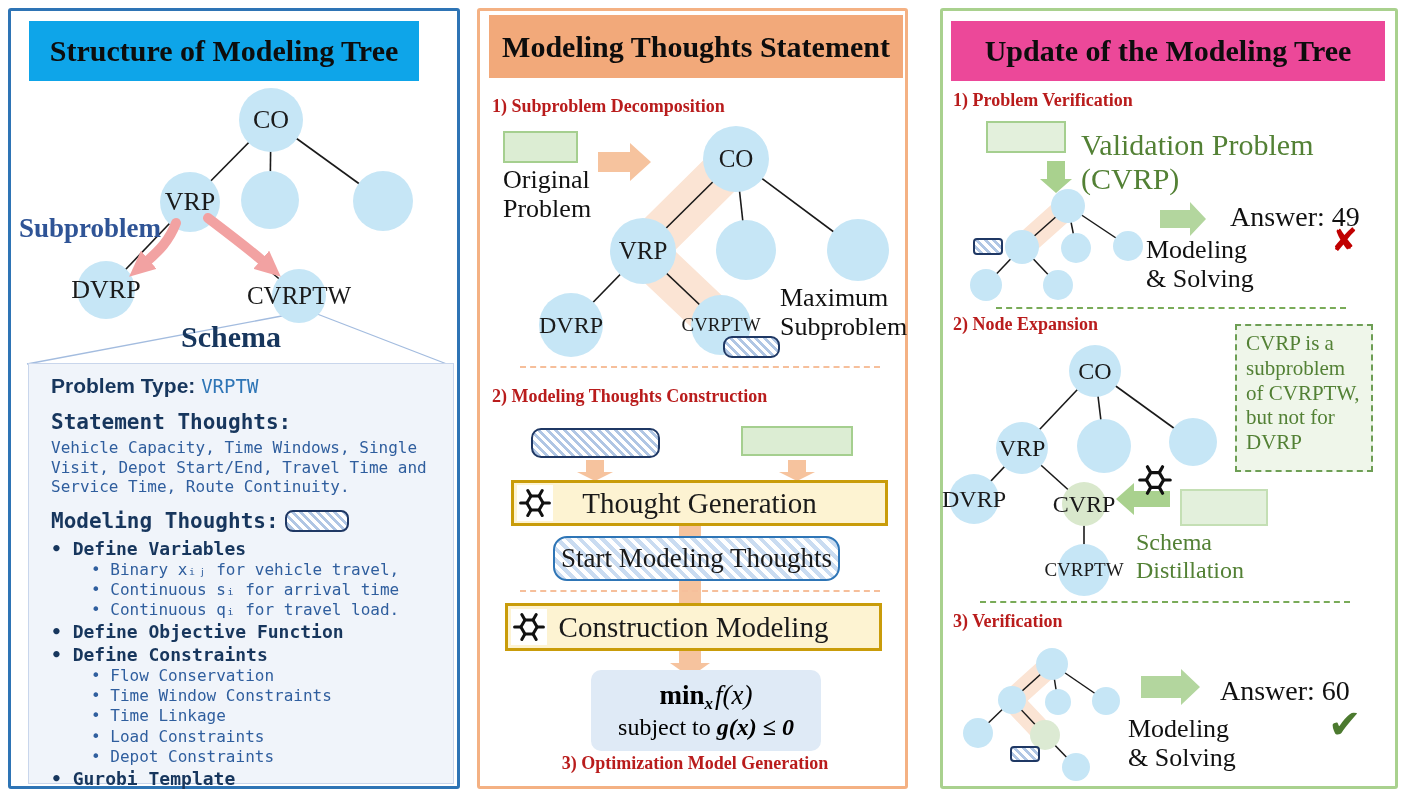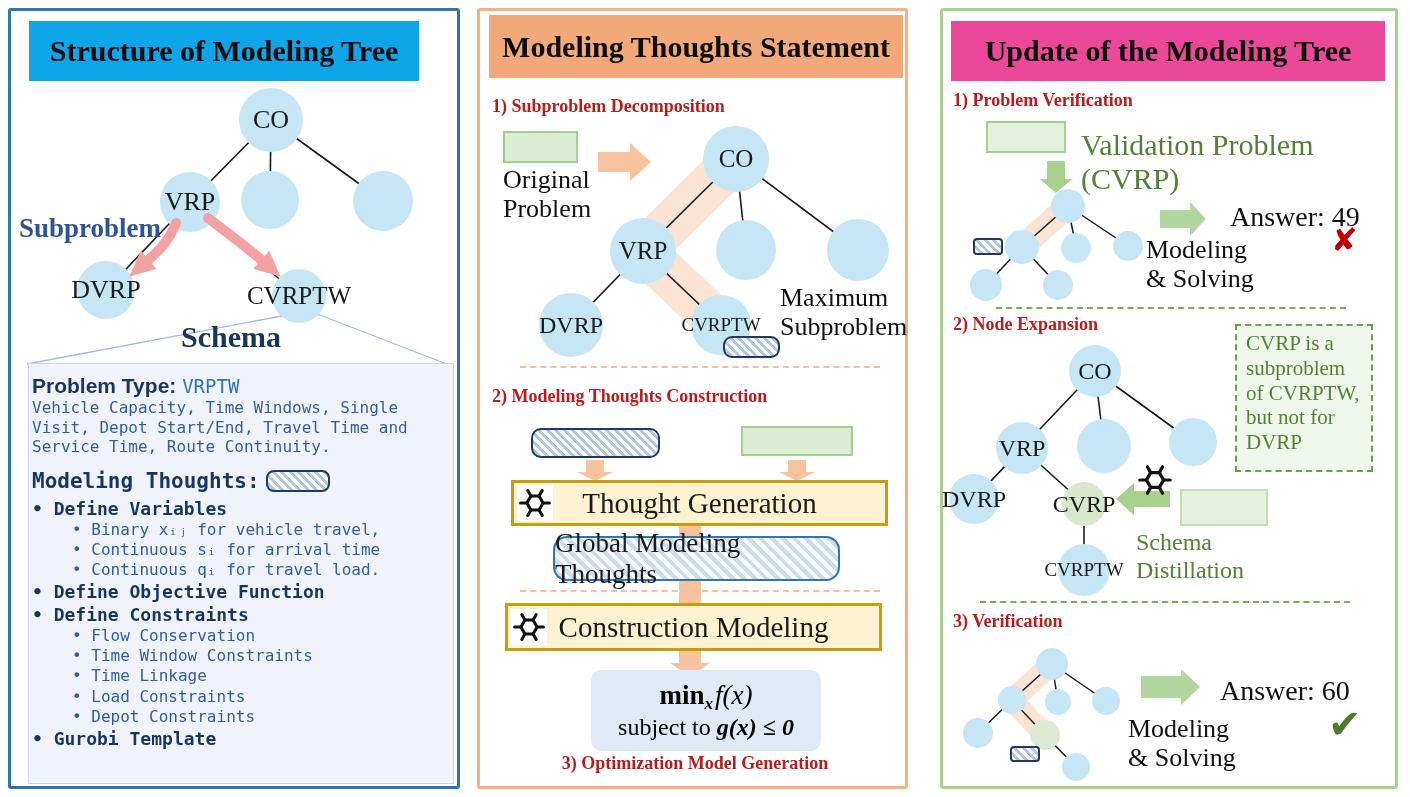--- a/index.html
+++ b/index.html
@@ -33,21 +33,21 @@
     display:flex;align-items:center;justify-content:center;font-size:27px;color:#1a1a1a;}
   #math-box{position:absolute;background:#dfeaf6;border-radius:10px;text-align:center;
     padding-top:10px;box-sizing:border-box;}
   .m-min{font-weight:bold;font-size:27px;}
   .m-sub{font-weight:bold;font-style:italic;font-size:17px;vertical-align:-5px;}
   .m-rest{font-style:italic;font-size:27px;margin-left:2px;}
   .m-pre{font-size:24px;}
   .m-math{font-weight:bold;font-style:italic;font-size:24px;}
   
   #schema-box{left:17px;top:352px;width:426px;height:421px;background:#f0f4fa;
-    border:1px solid #c9d6ec;box-sizing:border-box;padding:6px 3px;}
+    border:1px solid #c9d6ec;box-sizing:border-box;padding:6px 22px;}
   .s-row1{margin-top:4px;}
   .s-ptlabel{font-family:"Liberation Sans",sans-serif;font-weight:bold;font-size:21px;color:#17365d;}
   .s-ptvalue{font-family:"DejaVu Sans Mono",monospace;font-size:19px;color:#2e75b6;}
   .s-h{font-family:"DejaVu Sans Mono",monospace;font-weight:bold;font-size:21px;color:#17365d;margin:12px 0 4px;}
   .s-body{font-family:"DejaVu Sans Mono",monospace;font-size:16px;line-height:1.22;color:#2f5e9e;}
   .b-l1{font-family:"DejaVu Sans Mono",monospace;font-weight:bold;font-size:18px;line-height:1.28;color:#17365d;}
   .b-l2{font-family:"DejaVu Sans Mono",monospace;font-size:16px;line-height:1.26;color:#2f5e9e;padding-left:40px;}
   .inline-hatch{display:inline-block;position:relative;width:64px;height:22px;vertical-align:-4px;margin-left:6px;border-radius:8px;}
   .answer{position:absolute;font-size:28px;color:#111;white-space:nowrap;}
   .modsolv{position:absolute;font-size:26px;line-height:1.12;color:#111;}
@@ -101,20 +101,21 @@
   <div class="nodelabel nl26" style="left:179px;top:191px">VRP</div>
   <div class="nodelabel nl26" style="left:95px;top:279px">DVRP</div>
   <div class="nodelabel" style="left:288px;top:285px">CVRPTW</div>
   <div class="abs" style="left:8px;top:202px;font-weight:bold;font-size:27px;color:#2f5496">Subproblem</div>
   <div class="abs" style="left:170px;top:309px;font-weight:bold;font-size:30px;color:#17365d">Schema</div>
 
   <div class="abs" id="schema-box">
     <div class="s-row1">
       <span class="s-ptlabel">Problem Type: </span><span class="s-ptvalue">VRPTW</span>
     </div>
+    <div class="s-h">Statement Thoughts:</div>
     <div class="s-body prewrap">Vehicle Capacity, Time Windows, Single
 Visit, Depot Start/End, Travel Time and
 Service Time, Route Continuity.</div>
     <div class="s-h">
       <span>Modeling Thoughts:</span><span class="hatch inline-hatch"></span>
     </div>
     <div class="b-l1">• Define Variables</div>
     <div class="b-l2">• Binary xᵢⱼ for vehicle travel,</div>
     <div class="b-l2">• Continuous sᵢ for arrival time</div>
     <div class="b-l2">• Continuous qᵢ for travel load.</div>
@@ -177,21 +178,21 @@
   <div class="greenbox" style="left:261px;top:415px;width:112px;height:30px"></div>
 
   <div class="yellowbox" style="left:31px;top:469px;width:377px;height:46px">
     <span>Thought Generation</span>
   </div>
   <svg class="ai on-yellow" style="left:37px;top:474px" width="36" height="36">
     <use href="#ai-logo" width="36" height="36"></use>
   </svg>
 
   <div id="global-thoughts" style="left:73px;top:525px;width:287px;height:45px">
-    <span>Global Modeling Thoughts</span>
+    <span>Start Modeling Thoughts</span>
   </div>
 
   <div class="dash-sep" style="left:40px;top:579px;width:360px"></div>
 
   <div class="yellowbox" style="left:25px;top:592px;width:377px;height:48px">
     <span>Construction Modeling</span>
   </div>
   <svg class="ai on-yellow" style="left:31px;top:598px" width="36" height="36">
     <use href="#ai-logo" width="36" height="36"></use>
   </svg>

